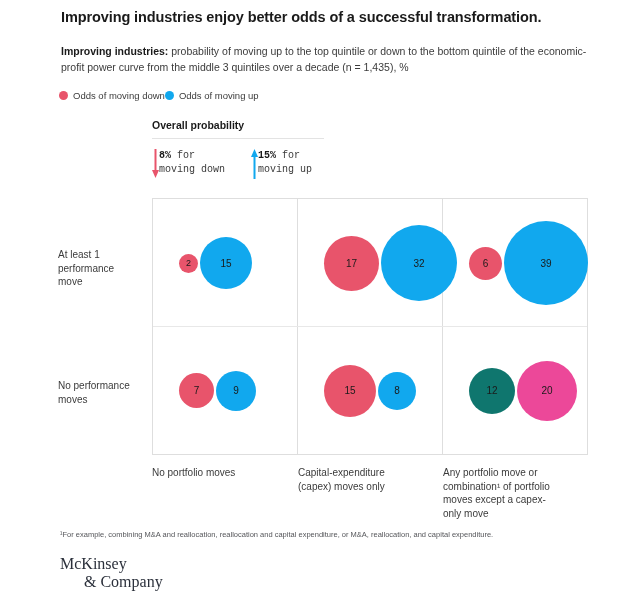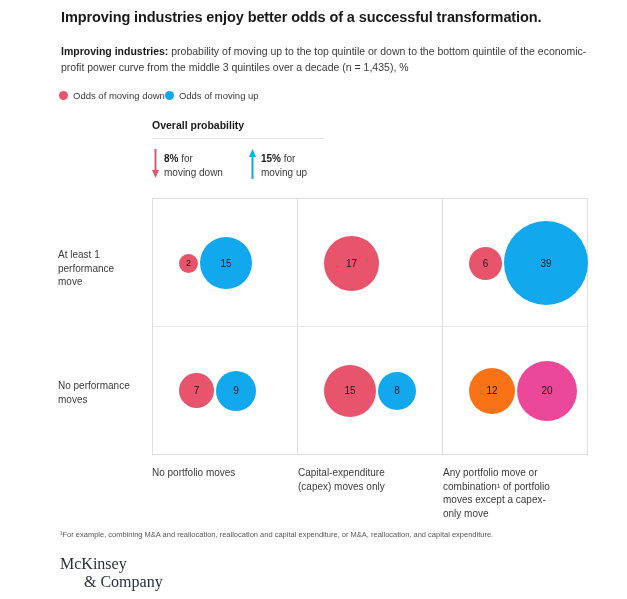--- a/index.html
+++ b/index.html
@@ -72,21 +72,21 @@
   #overall-rule {
     height: 1px;
     background: #e3e3e3;
     width: 172px;
   }
   #overall-stats {
     display: flex;
     gap: 26px;
     margin-top: 10px;
   }
-  .stat { display: flex; gap: 5px; align-items: flex-end; }
+  .stat { display: flex; align-items: flex-start; font-family: Liberation Mono, monospace; }
   .stat-arrow { width: 7px; height: 30px; position: relative; flex: none; }
   .stat-text {
     font-size: 10px;
     line-height: 1.35;
     color: #3b3b3b;
     white-space: nowrap;
   }
   .stat-text b { color: #1a1a1a; font-weight: bold; }
 
   
@@ -253,20 +253,21 @@
 
   <div class="cell" style="left:0;   top:0; height:128px; width:144px">
     <div class="bubble-pair">
       <span class="bubble b-down" id="b-0-0-d" style="width: 19px; height: 19px; background: rgb(232, 84, 107); font-size: 9px;">2</span>
       <span class="bubble b-up" id="b-0-0-u" style="width: 52px; height: 52px; background: rgb(17, 168, 238);">15</span>
     </div>
   </div>
   <div class="cell" style="left:145px; top:0; height:128px; width:144px">
     <div class="bubble-pair">
       <span class="bubble b-down" id="b-0-1-d" style="width: 55px; height: 55px; background: rgb(232, 84, 107);">17</span>
+      <span class="bubble b-up" id="b-0-1-u" style="width: 76px; height: 76px; background: rgb(17, 168, 238);">32</span>
     </div>
   </div>
   <div class="cell" style="left:290px; top:0; height:128px; width:144px">
     <div class="bubble-pair">
       <span class="bubble b-down" id="b-0-2-d" style="width: 33px; height: 33px; background: rgb(232, 84, 107);">6</span>
       <span class="bubble b-up" id="b-0-2-u" style="width: 84px; height: 84px; background: rgb(17, 168, 238); text-align: right;">39</span>
     </div>
   </div>
 
   <div class="cell" style="left:0;   top:128px; height:127px; width:144px">
@@ -276,21 +277,21 @@
     </div>
   </div>
   <div class="cell" style="left:145px; top:128px; height:127px; width:144px">
     <div class="bubble-pair">
       <span class="bubble b-down" id="b-1-1-d" style="width: 52px; height: 52px; background: rgb(232, 84, 107);">15</span>
       <span class="bubble b-up" id="b-1-1-u" style="width: 38px; height: 38px; background: rgb(17, 168, 238);">8</span>
     </div>
   </div>
   <div class="cell" style="left:290px; top:128px; height:127px; width:144px">
     <div class="bubble-pair">
-      <span class="bubble b-down" id="b-1-2-d" style="width: 46px; height: 46px; background: #f97316;">12</span>
+      <span class="bubble b-down" id="b-1-2-d" style="width: 46px; height: 46px; background: #0f766e;">12</span>
       <span class="bubble b-up" id="b-1-2-u" style="width: 60px; height: 60px; background: #ec4899;">20</span>
     </div>
   </div>
 </div>
 
 <div id="xlabels">
   <div class="xlabel" style="left:146px; width:140px">
     <span>Capital-expenditure</span><br>
     
     <span>(capex) moves only</span>

